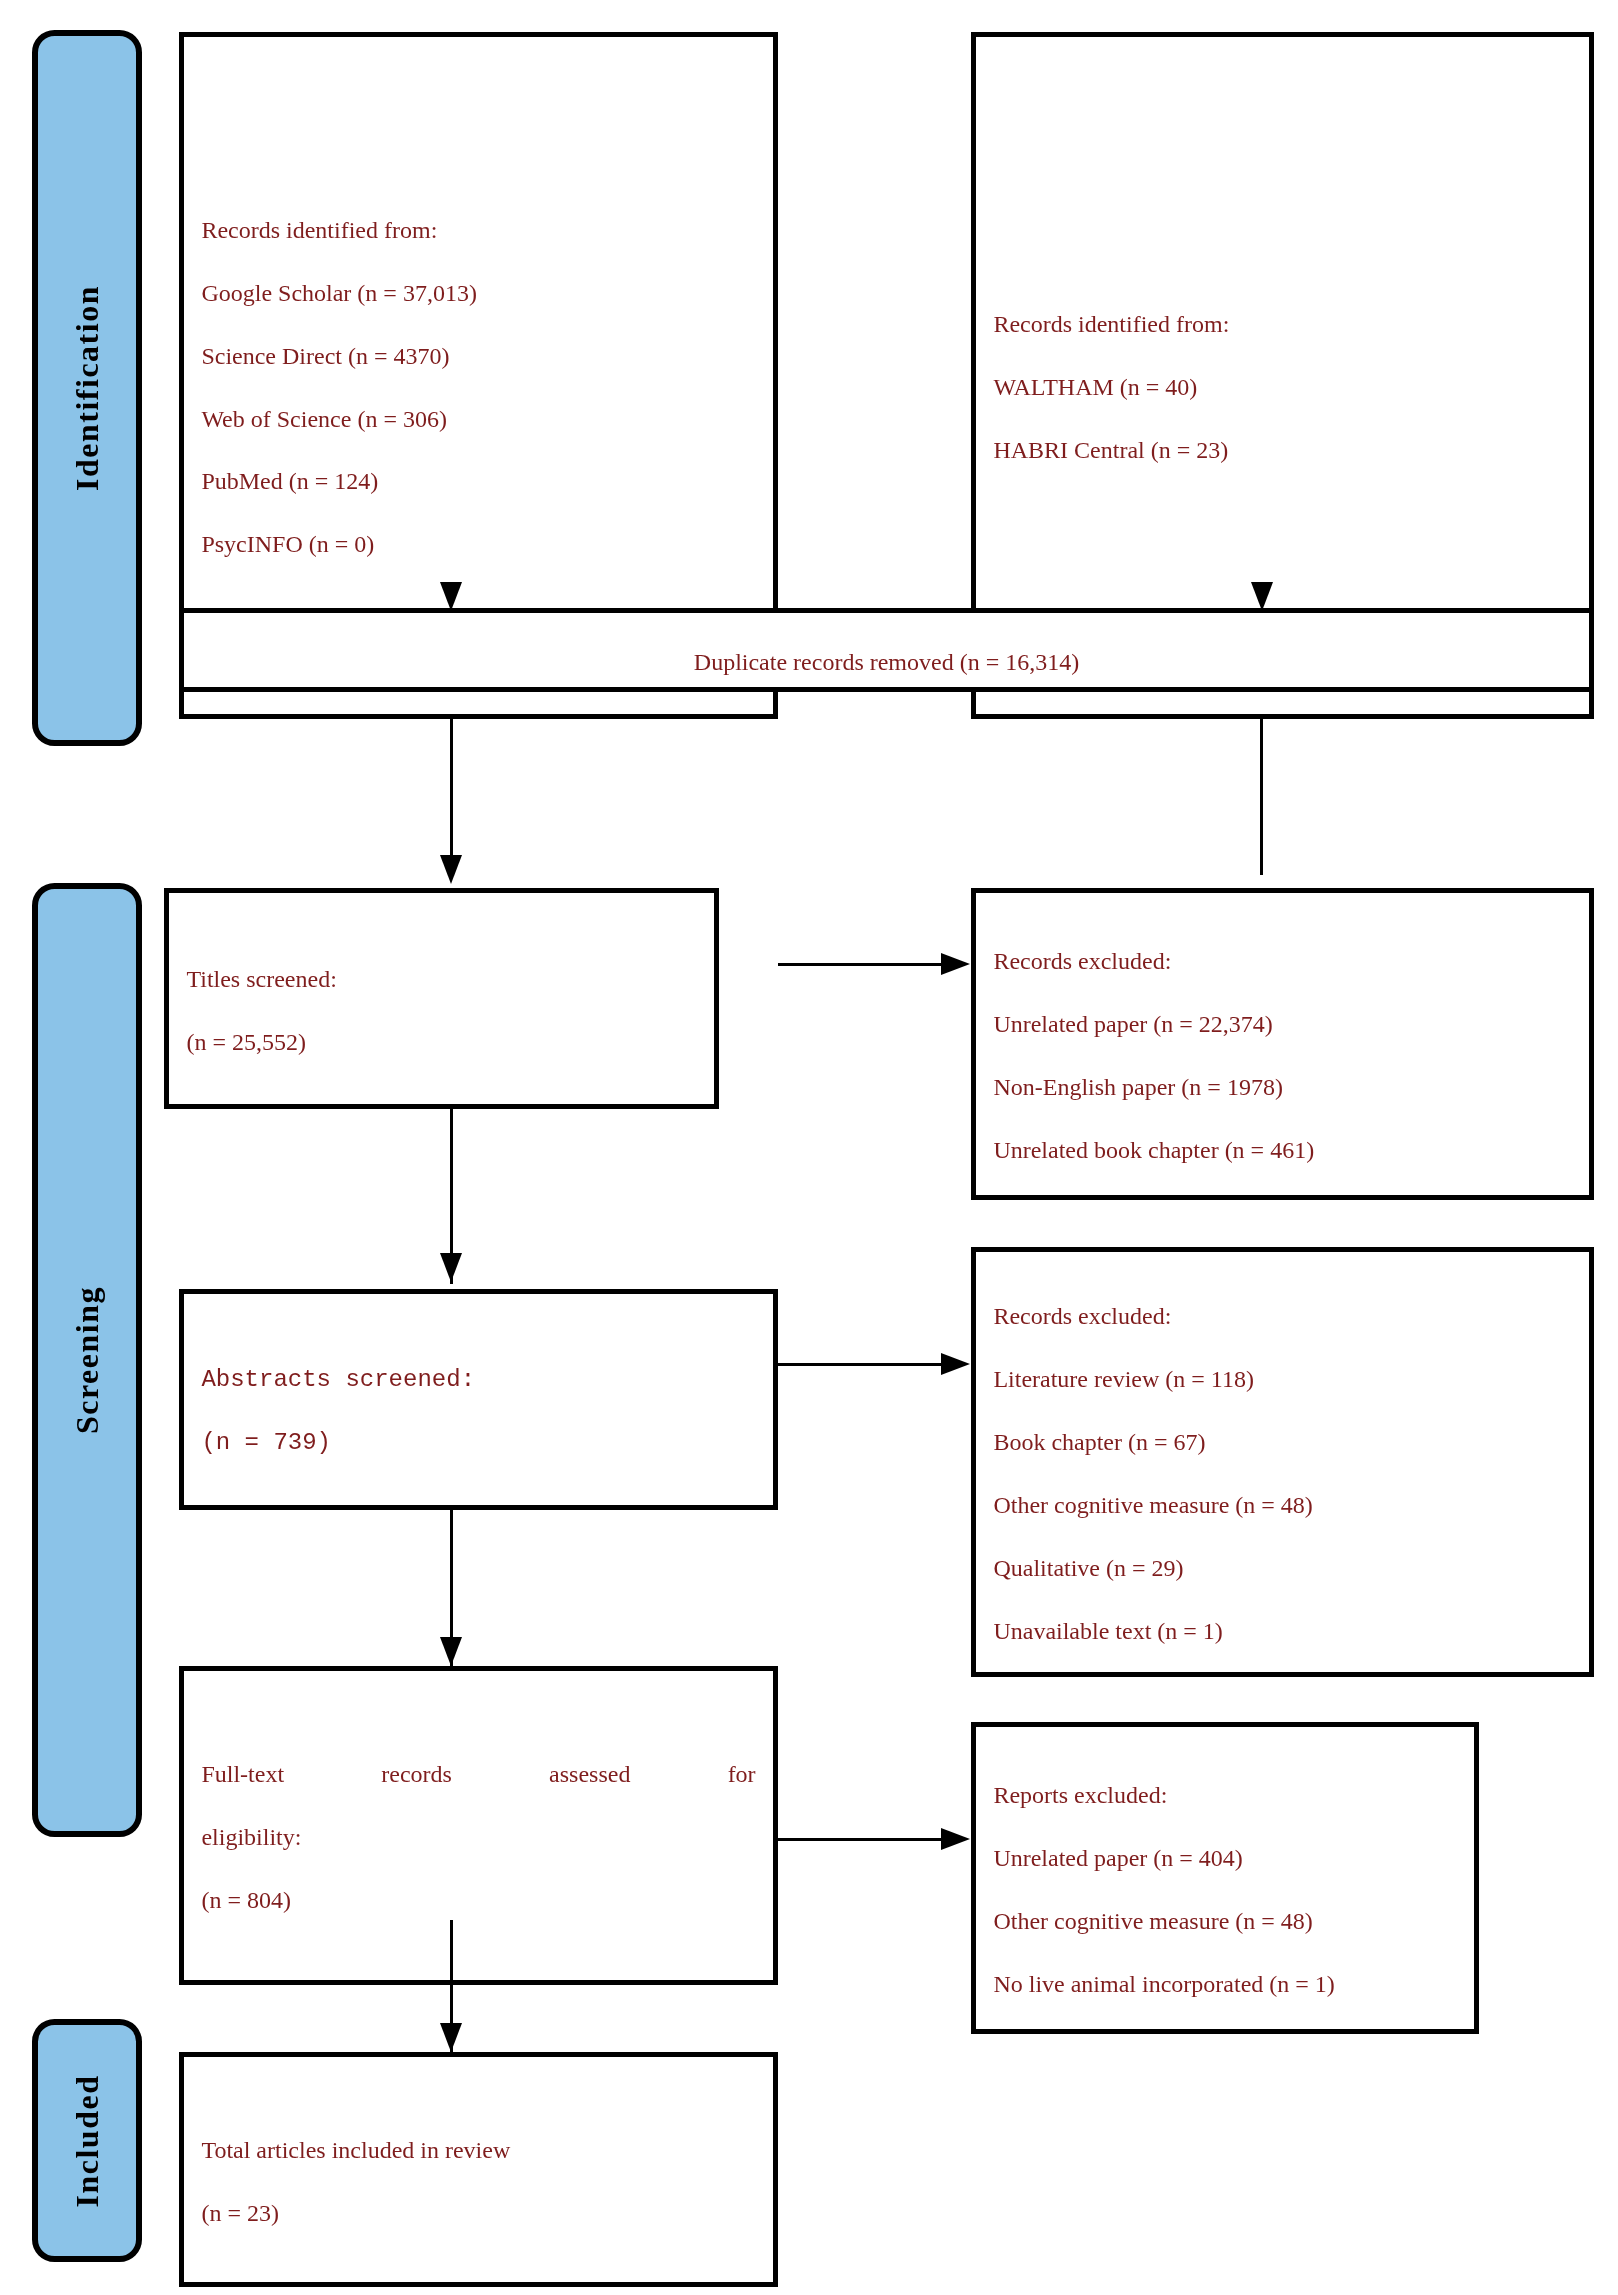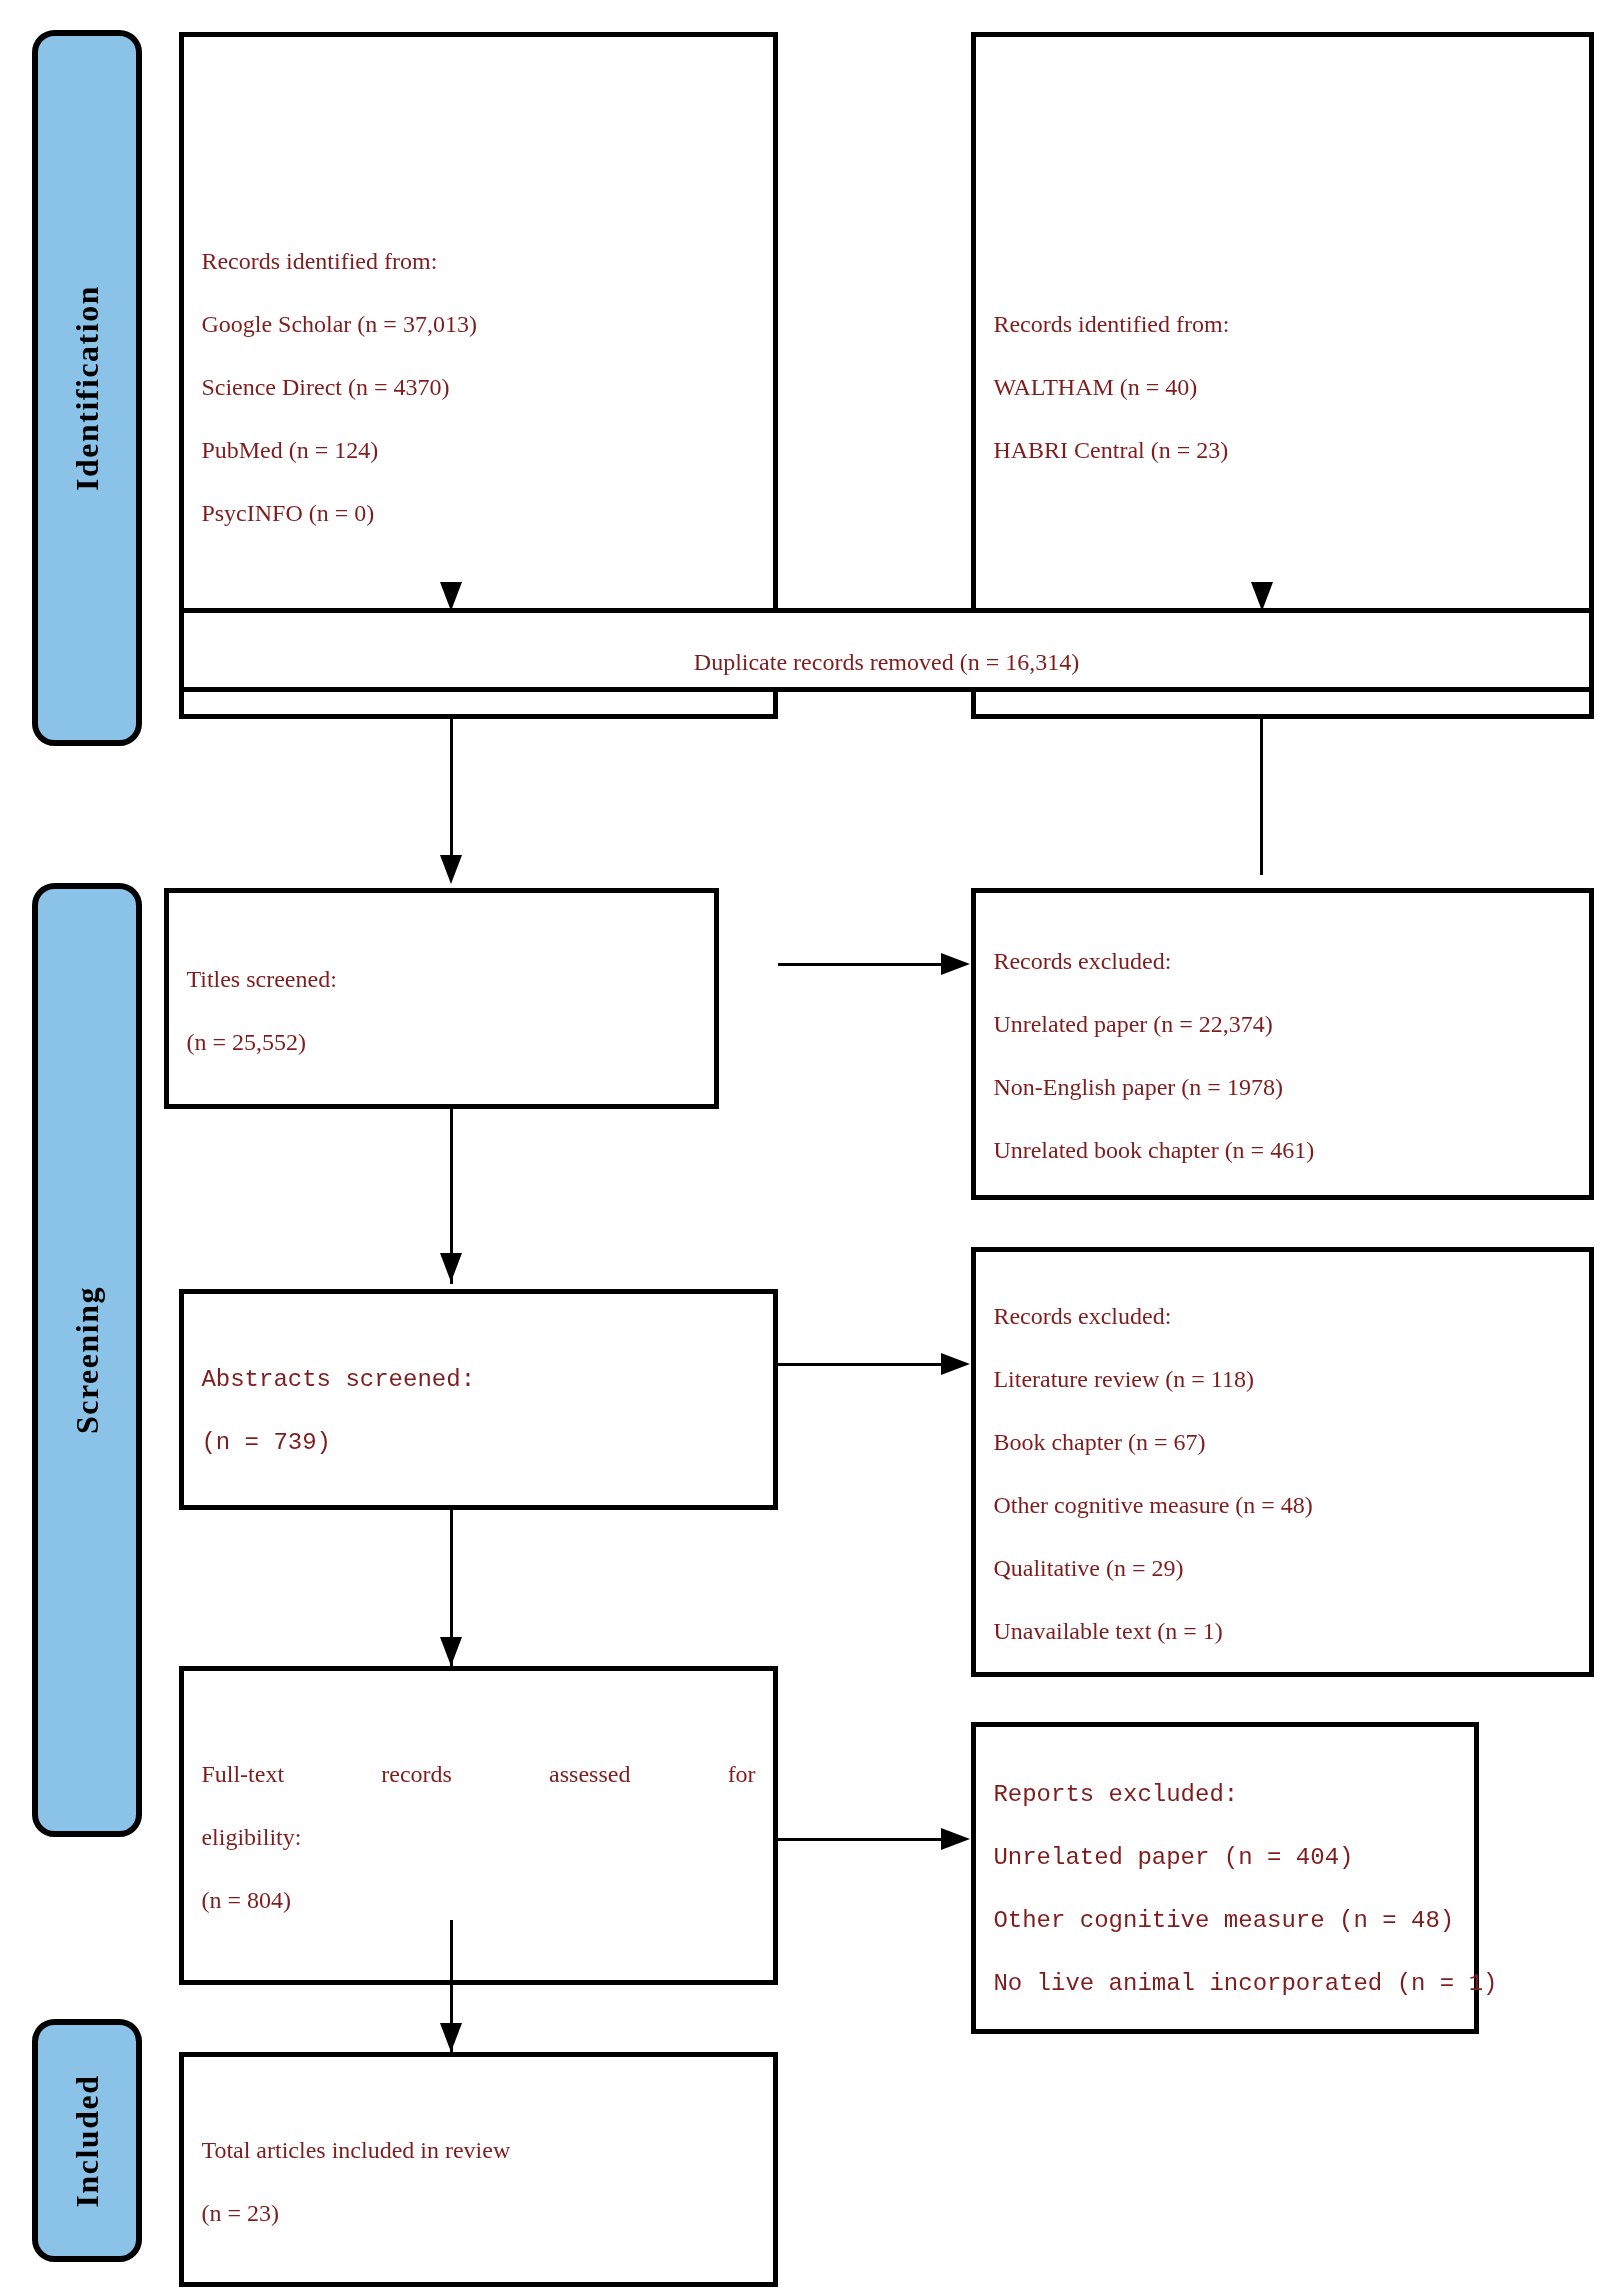--- a/index.html
+++ b/index.html
@@ -111,20 +111,21 @@
 
   <div class="stage-bar" style="left:32px; top:2019px; width:110px; height:243px;">
     <span class="stage-label">Included</span>
   </div>
 
   <div class="box" style="left:179px; top:32px; width:599px; height:687px;">
     <div class="lines">
       <div class="line">Records identified from:</div>
       <div class="line">Google Scholar (n = 37,013)</div>
       <div class="line">Science Direct (n = 4370)</div>
+      <div class="line">Web of Science (n = 306)</div>
       <div class="line">PubMed (n = 124)</div>
       <div class="line">PsycINFO (n = 0)</div>
     </div>
   </div>
 
   <div class="box" style="left:971px; top:32px; width:623px; height:687px;">
     <div class="lines">
       <div class="line">Records identified from:</div>
       <div class="line">WALTHAM (n = 40)</div>
       <div class="line">HABRI Central (n = 23)</div>
@@ -196,21 +197,21 @@
     <div class="lines">
       <div class="line j">Full-text records assessed for</div>
       <div class="line">eligibility:</div>
       <div class="line">(n = 804)</div>
     </div>
   </div>
 
   <div class="hline" style="left:778px; top:1838px; width:163px;"></div>
   <div class="arrow-right" style="left:941px; top:1828px;"></div>
 
-  <div class="box" style="left:971px; top:1722px; width:508px; height:312px;font-family:Liberation Mono, monospace;">
+  <div class="box" style="left:971px; top:1722px; width:508px; height:312px;">
     <div class="lines">
       <div class="line">Reports excluded:</div>
       <div class="line">Unrelated paper (n = 404)</div>
       <div class="line">Other cognitive measure (n = 48)</div>
       <div class="line">No live animal incorporated (n = 1)</div>
     </div>
   </div>
 
   <div class="vline" style="left:450px; top:1920px; height:132px;"></div>
   <div class="arrow-down" style="left:440px; top:2023px;"></div>

